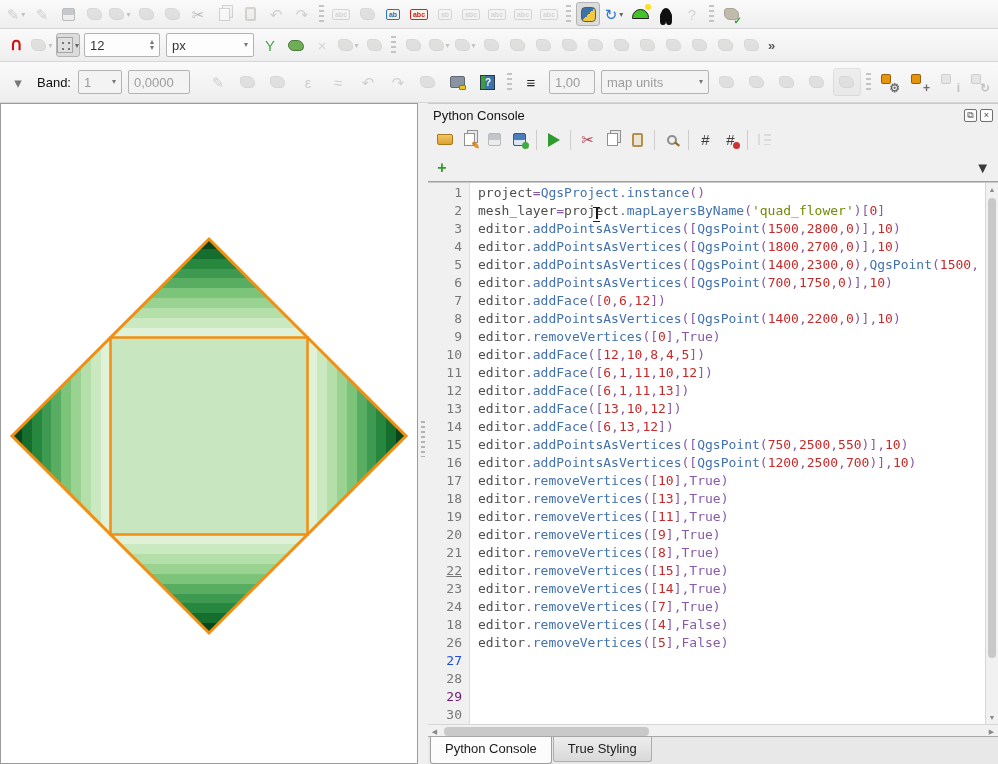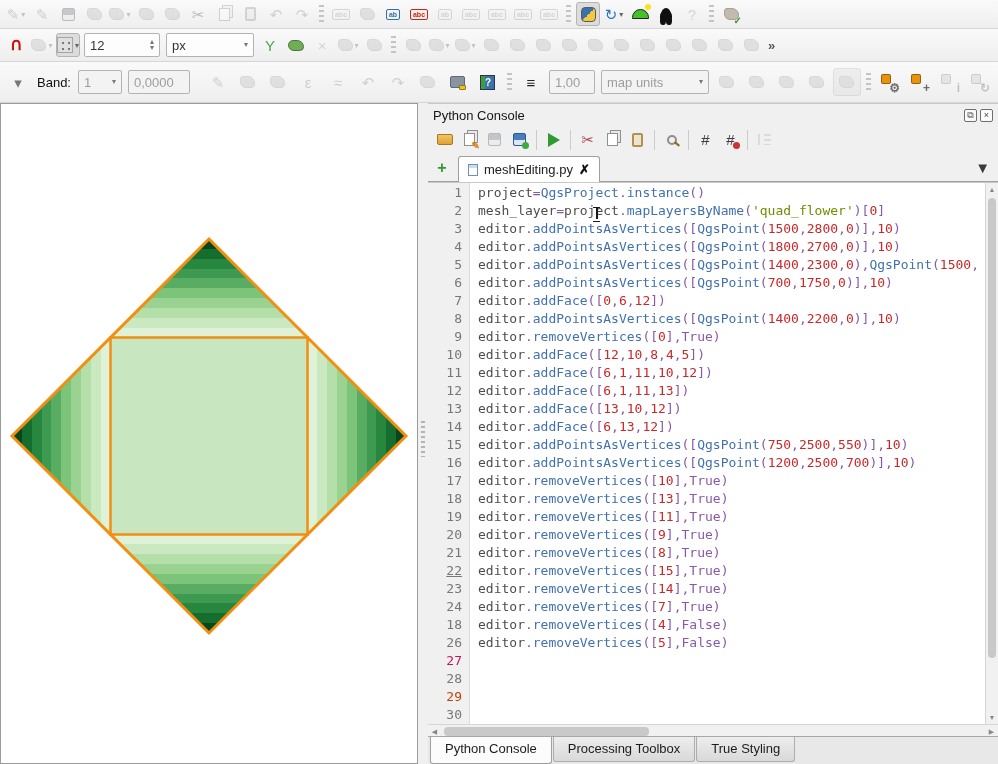--- a/index.html
+++ b/index.html
@@ -545,25 +545,20 @@
         <span class="g" style="color: rgb(59, 59, 59);">#</span>
         <span class="badge" style="background: rgb(204, 51, 51);"></span>
       </div>
       <div class="tsep"></div>
       <div class="tbtn dis">
         <span class="ic-tree"></span>
       </div>
     </div>
   <div id="tabrow">
     <div id="addtab">+</div>
-    <div class="etab">
-      <span class="doc"></span>
-      <span>meshEditing.py</span>
-      <span class="x">✗</span>
-    </div>
     <span id="tablist-dd">▼</span>
   </div>
   <div id="editor">
     <div id="gutter">
         <div style="color: rgb(119, 119, 119);">1</div>
         <div style="color: rgb(119, 119, 119);">2</div>
         <div style="color: rgb(119, 119, 119);">3</div>
         <div style="color: rgb(119, 119, 119);">4</div>
         <div style="color: rgb(119, 119, 119);">5</div>
         <div style="color: rgb(119, 119, 119);">6</div>
@@ -580,23 +575,23 @@
         <div style="color: rgb(119, 119, 119);">17</div>
         <div style="color: rgb(119, 119, 119);">18</div>
         <div style="color: rgb(119, 119, 119);">19</div>
         <div style="color: rgb(119, 119, 119);">20</div>
         <div style="color: rgb(119, 119, 119);">21</div>
         <div style="color: rgb(119, 119, 119); text-decoration: underline;">22</div>
         <div style="color: rgb(119, 119, 119);">23</div>
         <div style="color: rgb(119, 119, 119);">24</div>
         <div style="color: rgb(119, 119, 119);">18</div>
         <div style="color: rgb(119, 119, 119);">26</div>
-        <div style="color: #be185d;">27</div>
+        <div style="color: #1d4ed8;">27</div>
         <div style="color: rgb(119, 119, 119);">28</div>
-        <div style="color: #c2410c; text-align: right;">29</div>
+        <div style="color: #701a75; text-align: right;">29</div>
         <div style="color: rgb(119, 119, 119);">30</div>
       </div>
     <div id="code">
         <div><span style="color: rgb(77, 77, 76);">project</span><span style="color: rgb(137, 89, 168);">=</span><span style="color: rgb(66, 113, 174); text-align: center;">QgsProject</span><span style="color: rgb(137, 89, 168);">.</span><span style="color: rgb(66, 113, 174);">instance</span><span style="color: rgb(137, 89, 168);">(</span><span style="color: rgb(137, 89, 168);">)</span></div>
         <div><span style="color: rgb(77, 77, 76);">mesh_layer</span><span style="color: rgb(137, 89, 168);">=</span><span style="color: rgb(77, 77, 76);">project</span><span style="color: rgb(137, 89, 168);">.</span><span style="color: rgb(66, 113, 174);">mapLayersByName</span><span style="color: rgb(137, 89, 168);">(</span><span style="color: rgb(113, 140, 0);">'quad_flower'</span><span style="color: rgb(137, 89, 168);">)</span><span style="color: rgb(137, 89, 168);">[</span><span style="color: rgb(200, 40, 41);">0</span><span style="color: rgb(137, 89, 168);">]</span></div>
         <div><span style="color: rgb(77, 77, 76);">editor</span><span style="color: rgb(137, 89, 168);">.</span><span style="color: rgb(66, 113, 174);">addPointsAsVertices</span><span style="color: rgb(137, 89, 168);">(</span><span style="color: rgb(137, 89, 168);">[</span><span style="color: rgb(66, 113, 174);">QgsPoint</span><span style="color: rgb(137, 89, 168);">(</span><span style="color: rgb(200, 40, 41);">1500</span><span style="color: rgb(137, 89, 168);">,</span><span style="color: rgb(200, 40, 41);">2800</span><span style="color: rgb(137, 89, 168);">,</span><span style="color: rgb(200, 40, 41);">0</span><span style="color: rgb(137, 89, 168);">)</span><span style="color: rgb(137, 89, 168);">]</span><span style="color: rgb(137, 89, 168);">,</span><span style="color: rgb(200, 40, 41);">10</span><span style="color: rgb(137, 89, 168);">)</span></div>
         <div><span style="color: rgb(77, 77, 76);">editor</span><span style="color: rgb(137, 89, 168);">.</span><span style="color: rgb(66, 113, 174);">addPointsAsVertices</span><span style="color: rgb(137, 89, 168);">(</span><span style="color: rgb(137, 89, 168);">[</span><span style="color: rgb(66, 113, 174);">QgsPoint</span><span style="color: rgb(137, 89, 168);">(</span><span style="color: rgb(200, 40, 41);">1800</span><span style="color: rgb(137, 89, 168);">,</span><span style="color: rgb(200, 40, 41);">2700</span><span style="color: rgb(137, 89, 168);">,</span><span style="color: rgb(200, 40, 41);">0</span><span style="color: rgb(137, 89, 168);">)</span><span style="color: rgb(137, 89, 168);">]</span><span style="color: rgb(137, 89, 168);">,</span><span style="color: rgb(200, 40, 41);">10</span><span style="color: rgb(137, 89, 168);">)</span></div>
         <div><span style="color: rgb(77, 77, 76);">editor</span><span style="color: rgb(137, 89, 168);">.</span><span style="color: rgb(66, 113, 174);">addPointsAsVertices</span><span style="color: rgb(137, 89, 168);">(</span><span style="color: rgb(137, 89, 168);">[</span><span style="color: rgb(66, 113, 174);">QgsPoint</span><span style="color: rgb(137, 89, 168);">(</span><span style="color: rgb(200, 40, 41);">1400</span><span style="color: rgb(137, 89, 168);">,</span><span style="color: rgb(200, 40, 41);">2300</span><span style="color: rgb(137, 89, 168);">,</span><span style="color: rgb(200, 40, 41);">0</span><span style="color: rgb(137, 89, 168);">)</span><span style="color: rgb(137, 89, 168);">,</span><span style="color: rgb(66, 113, 174);">QgsPoint</span><span style="color: rgb(137, 89, 168);">(</span><span style="color: rgb(200, 40, 41);">1500</span><span style="color: rgb(137, 89, 168);">,</span></div>
         <div><span style="color: rgb(77, 77, 76);">editor</span><span style="color: rgb(137, 89, 168);">.</span><span style="color: rgb(66, 113, 174);">addPointsAsVertices</span><span style="color: rgb(137, 89, 168);">(</span><span style="color: rgb(137, 89, 168);">[</span><span style="color: rgb(66, 113, 174);">QgsPoint</span><span style="color: rgb(137, 89, 168);">(</span><span style="color: rgb(200, 40, 41);">700</span><span style="color: rgb(137, 89, 168);">,</span><span style="color: rgb(200, 40, 41);">1750</span><span style="color: rgb(137, 89, 168);">,</span><span style="color: rgb(200, 40, 41);">0</span><span style="color: rgb(137, 89, 168);">)</span><span style="color: rgb(137, 89, 168);">]</span><span style="color: rgb(137, 89, 168);">,</span><span style="color: rgb(200, 40, 41);">10</span><span style="color: rgb(137, 89, 168);">)</span></div>
         <div><span style="color: rgb(77, 77, 76);">editor</span><span style="color: rgb(137, 89, 168);">.</span><span style="color: rgb(66, 113, 174);">addFace</span><span style="color: rgb(137, 89, 168);">(</span><span style="color: rgb(137, 89, 168);">[</span><span style="color: rgb(200, 40, 41);">0</span><span style="color: rgb(137, 89, 168);">,</span><span style="color: rgb(200, 40, 41);">6</span><span style="color: rgb(137, 89, 168);">,</span><span style="color: rgb(200, 40, 41);">12</span><span style="color: rgb(137, 89, 168);">]</span><span style="color: rgb(137, 89, 168);">)</span></div>
@@ -629,17 +624,16 @@
   </div>
   <div id="hscroll">
     <div class="a" style="left:0">◀</div>
     <div class="thumb"></div>
     <div class="a" style="right:0">▶</div>
   </div>
 </div>
 
 <div id="docktabs">
     <div class="dtab active">Python Console</div>
-    <div class="dtab">Processing Toolbox</div>
     <div class="dtab">True Styling</div>
   </div>
 
 <div id="ibeam"></div>
 
 </body></html>

